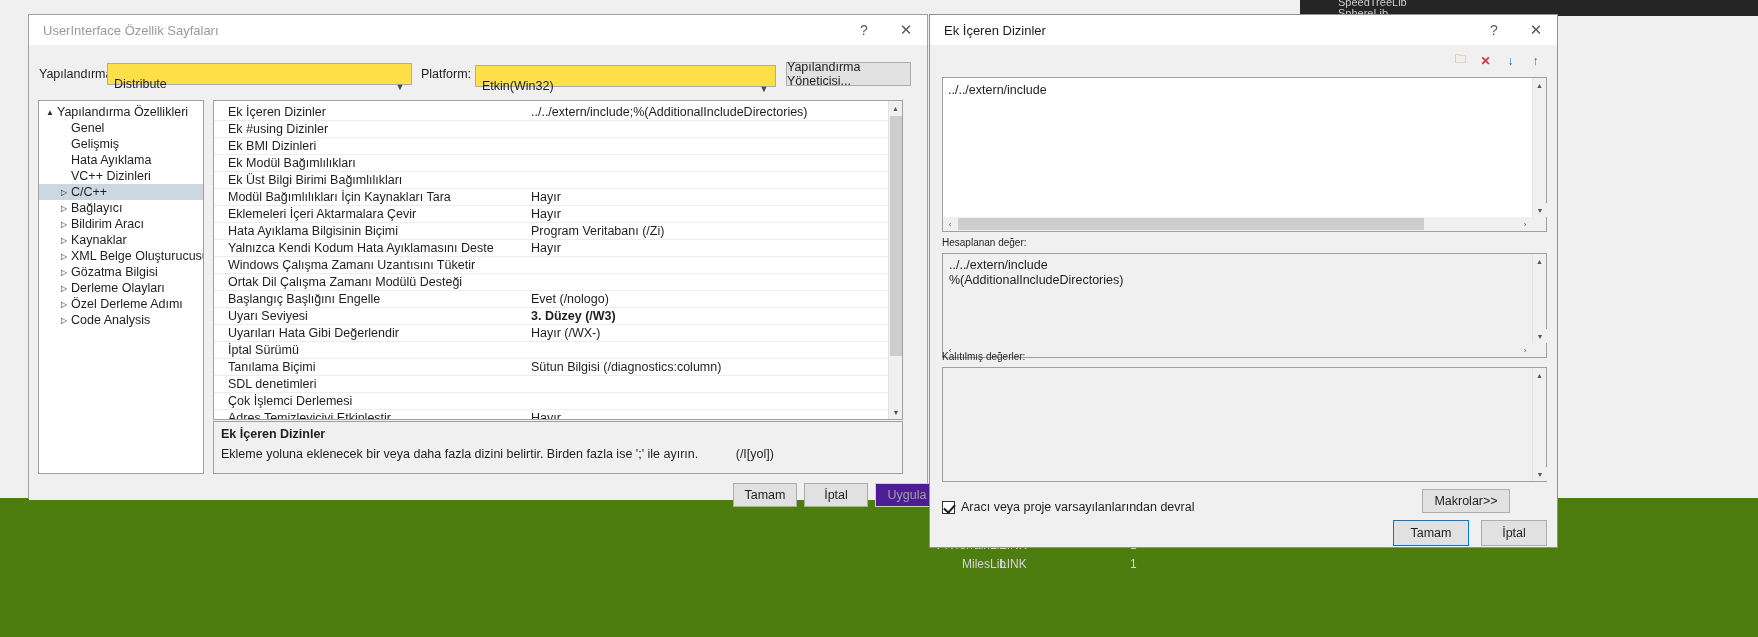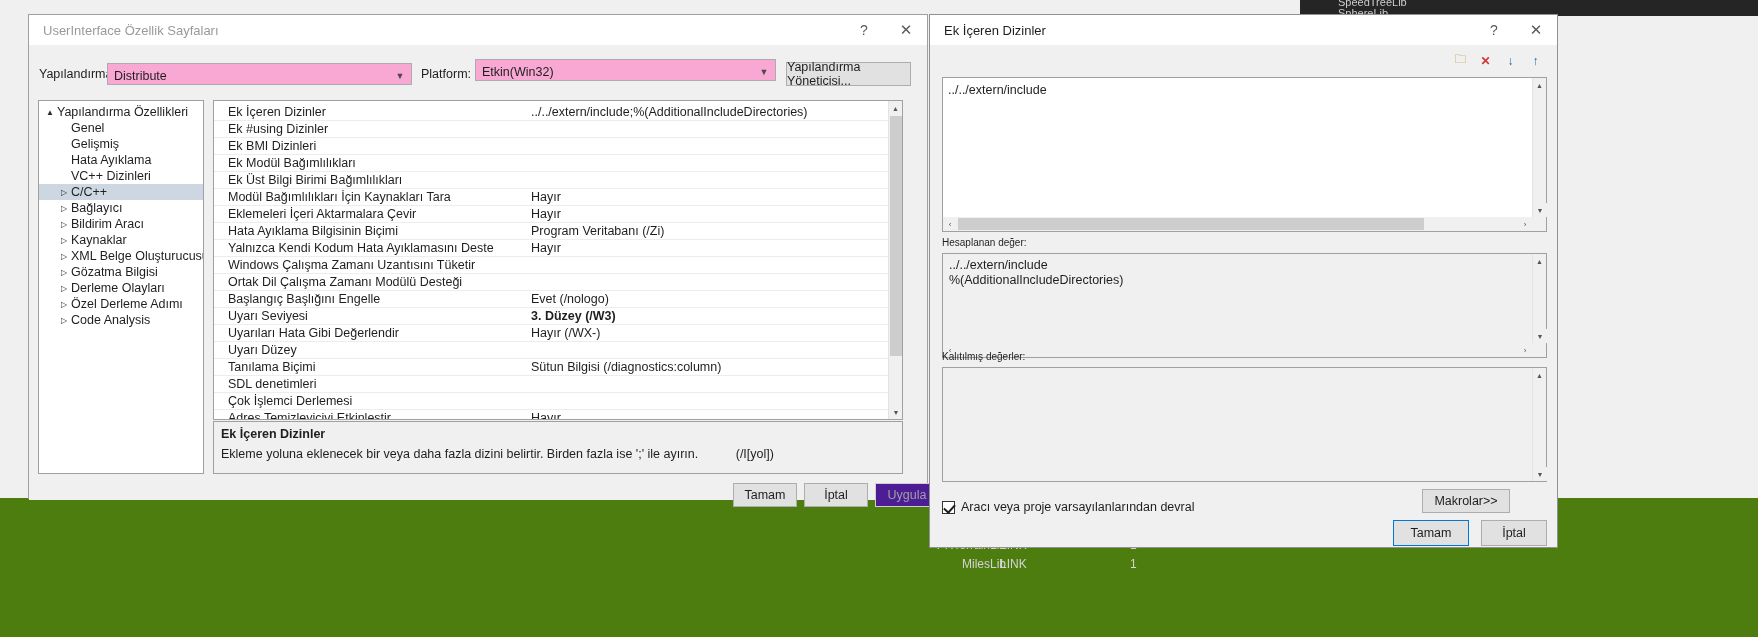--- a/index.html
+++ b/index.html
@@ -62,23 +62,23 @@
   }
   .tbtn.close { font-size: 15px; }
 
   
   #dlg-props { left: 28px; top: 14px; width: 900px; height: 485px; }
   .props-body { position: relative; width: 100%; height: 455px; background:#f0f0f0; }
 
   .lbl { font-size: 12.5px; color: #1e1e1e; }
 
   .combo {
-    position: absolute; height: 22px; background: #f9a8d4;
-    border: 1px solid #acacac; display: flex; align-items: center;
-    padding: 4px 0 0 6px; font-size: 12.5px;
+    position: absolute; height: 22px; background: #fde047;
+    border: 1px solid #acacac; display: flex; align-items: flex-start;
+    padding: 13px 0 0 6px; font-size: 12.5px;
   }
   .combo .arrow {
     margin-left: auto; width: 22px; height: 20px;
     display: flex; align-items: center; justify-content: center;
     color: #4a4a4a; font-size: 9px;
   }
   .btn {
     border: 1px solid #adadad; background: #e1e1e1;
     font-size: 12.5px; color: #1e1e1e;
     display: flex; align-items: center; justify-content: center;
@@ -236,21 +236,21 @@
 
     <div class="props-body">
 
       <span class="lbl" style="position:absolute; left:10px; top:22px;">Yapılandırma:</span>
       <div class="combo" style="left:78px; top:18px; width:305px;">
         <span>Distribute</span>
         <span class="arrow">▼</span>
       </div>
 
       <span class="lbl" style="position:absolute; left:392px; top:22px;">Platform:</span>
-      <div class="combo" style="left:446px; top:14px; width:301px;">
+      <div class="combo" style="left:446px; top:20px; width:301px;">
         <span>Etkin(Win32)</span>
         <span class="arrow">▼</span>
       </div>
 
       <div class="btn" style="position:absolute; left:757px; top:17px; width:125px; height:24px;">Yapılandırma Yöneticisi...</div>
 
       <div class="tree-box">
         <div style="padding-top:3px;" id="tree-rows">
             <div class="tree-row">
               <span class="tw">▲</span>
@@ -359,21 +359,21 @@
             </div>
             <div class="prow">
               <div class="pname">Uyarı Seviyesi</div>
               <div class="pval bold">3. Düzey (/W3)</div>
             </div>
             <div class="prow">
               <div class="pname">Uyarıları Hata Gibi Değerlendir</div>
               <div class="pval">Hayır (/WX-)</div>
             </div>
             <div class="prow">
-              <div class="pname">Uyarı Düzey</div>
+              <div class="pname">İptal Sürümü</div>
               <div class="pval"></div>
             </div>
             <div class="prow">
               <div class="pname">Tanılama Biçimi</div>
               <div class="pval">Sütun Bilgisi (/diagnostics:column)</div>
             </div>
             <div class="prow">
               <div class="pname">SDL denetimleri</div>
               <div class="pval"></div>
             </div>

